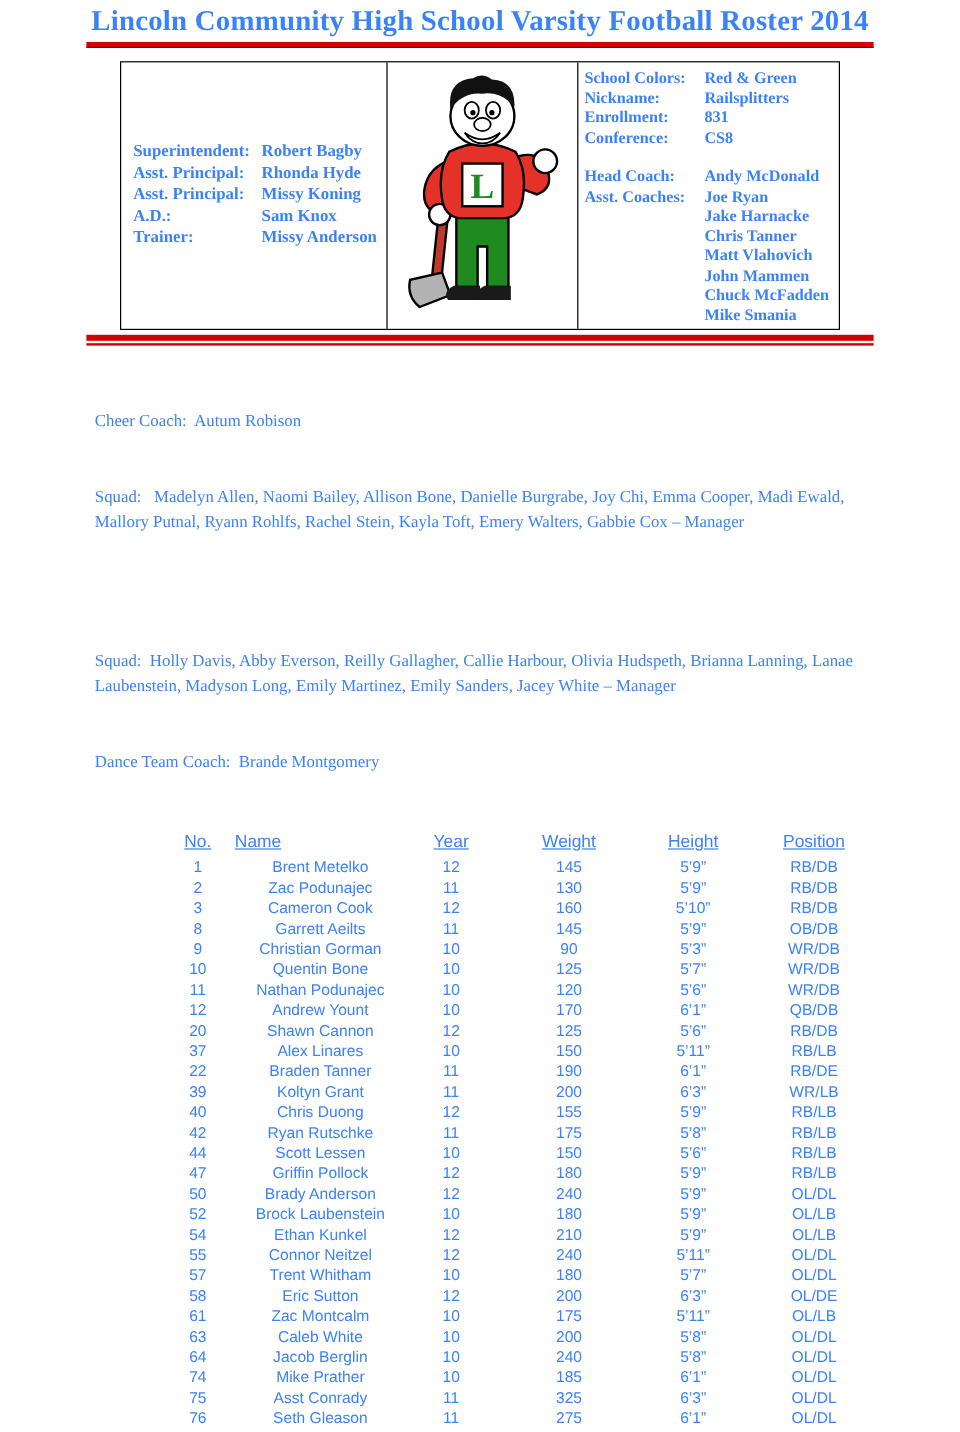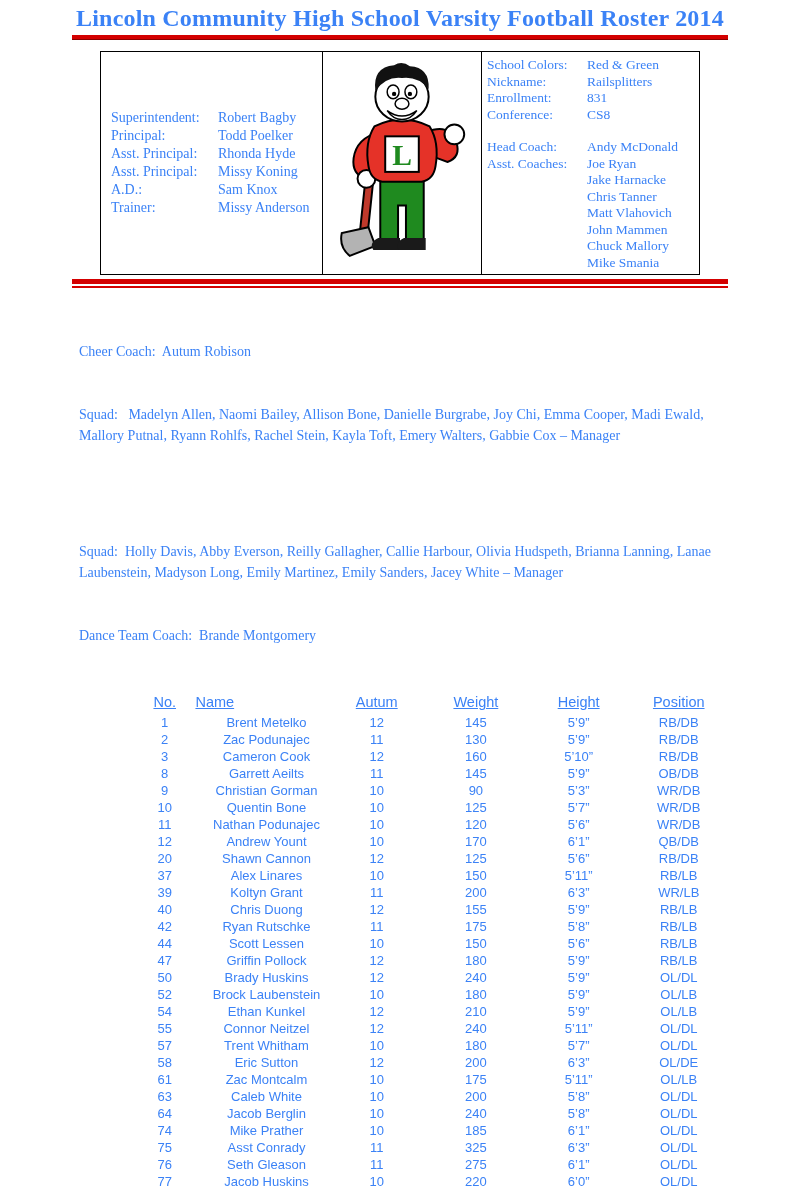--- a/index.html
+++ b/index.html
@@ -22,21 +22,21 @@
     border:1px solid #000;
   }
   .cell-staff {
     width:232px; border-right:1px solid #000;
     display:flex; flex-direction:column; justify-content:center;
     padding-left:10px;
   }
   .cell-mascot { flex:1; display:flex; align-items:center; justify-content:center; }
   .cell-info { width:228px; border-left:1px solid #000; padding:5px 2px 0 5px; }
 
-  .kv { display:flex; font-weight:normal; }
+  .kv { display:flex; font-weight:bold; }
   .cell-staff .kv { font-size:14px; line-height:18px; }
   .cell-staff .kv .k { width:107px; flex:none; }
   .cell-info .kv { font-size:13.5px; line-height:16.5px; }
   .cell-info .kv .k { width:100px; flex:none; }
   .info-spacer { height:16px; }
 
   .double-rule { margin:4px 8px 0 8px; }
   .double-rule .r1 { height:5px; background:#d40000; }
   .double-rule .g  { height:2px; }
   .double-rule .r2 { height:2px; background:#d40000; }
@@ -72,24 +72,20 @@
 
   <div class="header-box">
 
     <div class="cell-staff">
 
         <div class="kv">
           <span class="k">Superintendent:</span>
           <span class="v">Robert Bagby</span>
         </div>
 
-        <div class="kv">
-          <span class="k">Principal:</span>
-          <span class="v">Todd Poelker</span>
-        </div>
 
         <div class="kv">
           <span class="k">Asst. Principal:</span>
           <span class="v">Rhonda Hyde</span>
         </div>
 
         <div class="kv">
           <span class="k">Asst. Principal:</span>
           <span class="v">Missy Koning</span>
         </div>
@@ -195,21 +191,21 @@
             <span class="v">Matt Vlahovich</span>
           </div>
 
           <div class="kv">
             <span class="k"></span>
             <span class="v">John Mammen</span>
           </div>
 
           <div class="kv">
             <span class="k"></span>
-            <span class="v">Chuck Mallory</span>
+            <span class="v">Chuck McFadden</span>
           </div>
 
           <div class="kv">
             <span class="k"></span>
             <span class="v">Mike Smania</span>
           </div>
         </div>
     </div>
 
   </div>
@@ -228,21 +224,21 @@
   <div class="text-section">
     <div class="text-line">Squad:  Holly Davis, Abby Everson, Reilly Gallagher, Callie Harbour, Olivia Hudspeth, Brianna Lanning, Lanae Laubenstein, Madyson Long, Emily Martinez, Emily Sanders, Jacey White – Manager</div>
     <div class="text-line">Dance Team Coach:  Brande Montgomery</div>
   </div>
 
   <table class="roster">
     <thead>
       <tr>
         <th class="c-no">No.</th>
         <th class="c-name">Name</th>
-        <th class="c-year">Autum</th>
+        <th class="c-year">Year</th>
         <th class="c-weight">Weight</th>
         <th class="c-height">Height</th>
         <th class="c-pos">Position</th>
       </tr>
     </thead>
     <tbody>
 
         <tr>
           <td class="c-no">1</td>
           <td class="c-name">Brent Metelko</td>
@@ -326,20 +322,28 @@
 
         <tr>
           <td class="c-no">37</td>
           <td class="c-name">Alex Linares</td>
           <td class="c-year">10</td>
           <td class="c-weight">150</td>
           <td class="c-height">5’11”</td>
           <td class="c-pos">RB/LB</td>
         </tr>
 
+        <tr>
+          <td class="c-no">22</td>
+          <td class="c-name">Braden Tanner</td>
+          <td class="c-year">11</td>
+          <td class="c-weight">190</td>
+          <td class="c-height">6’1”</td>
+          <td class="c-pos">RB/DE</td>
+        </tr>
 
         <tr>
           <td class="c-no">39</td>
           <td class="c-name">Koltyn Grant</td>
           <td class="c-year">11</td>
           <td class="c-weight">200</td>
           <td class="c-height">6’3”</td>
           <td class="c-pos">WR/LB</td>
         </tr>
 
@@ -374,21 +378,21 @@
           <td class="c-no">47</td>
           <td class="c-name">Griffin Pollock</td>
           <td class="c-year">12</td>
           <td class="c-weight">180</td>
           <td class="c-height">5’9”</td>
           <td class="c-pos">RB/LB</td>
         </tr>
 
         <tr>
           <td class="c-no">50</td>
-          <td class="c-name">Brady Huskins</td>
+          <td class="c-name">Brady Anderson</td>
           <td class="c-year">12</td>
           <td class="c-weight">240</td>
           <td class="c-height">5’9”</td>
           <td class="c-pos">OL/DL</td>
         </tr>
 
         <tr>
           <td class="c-no">52</td>
           <td class="c-name">Brock Laubenstein</td>
           <td class="c-year">10</td>

